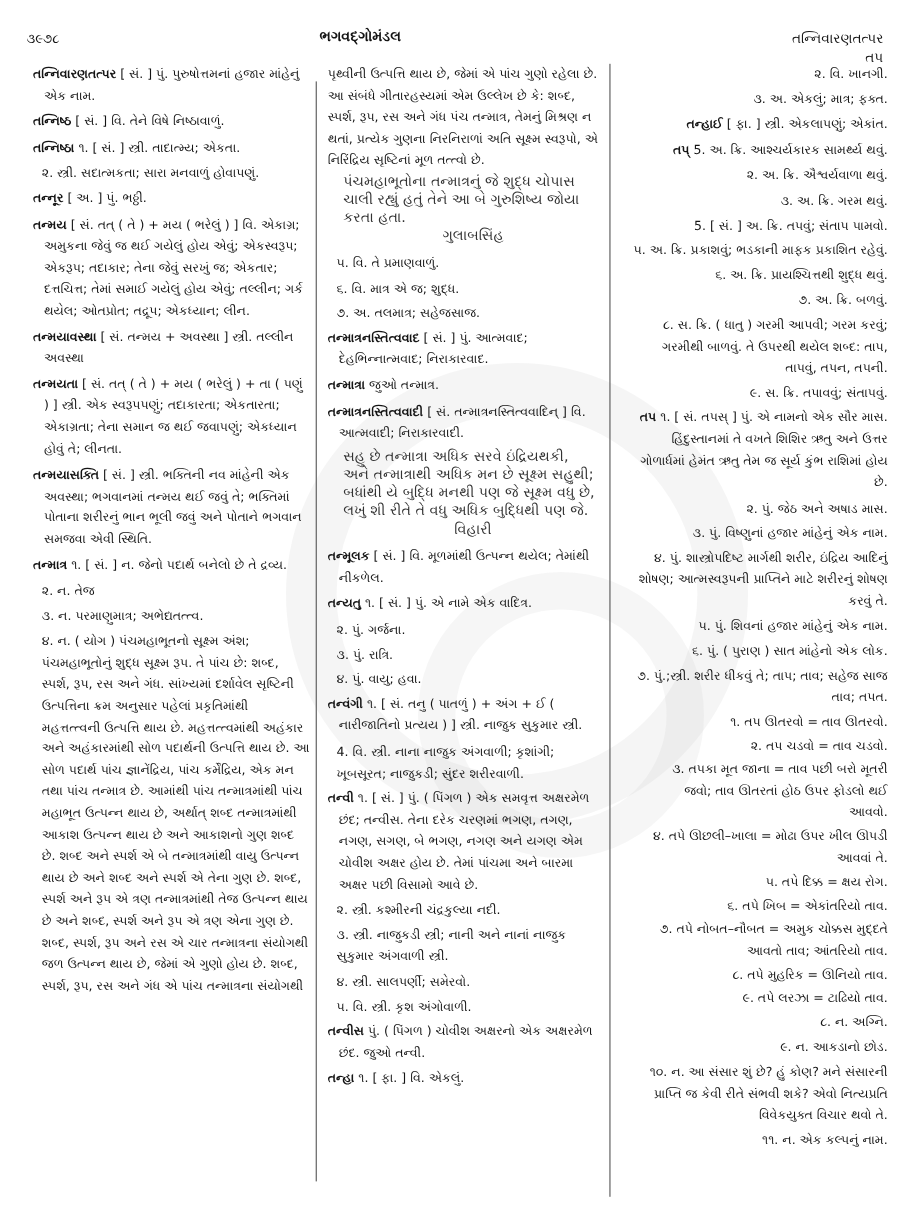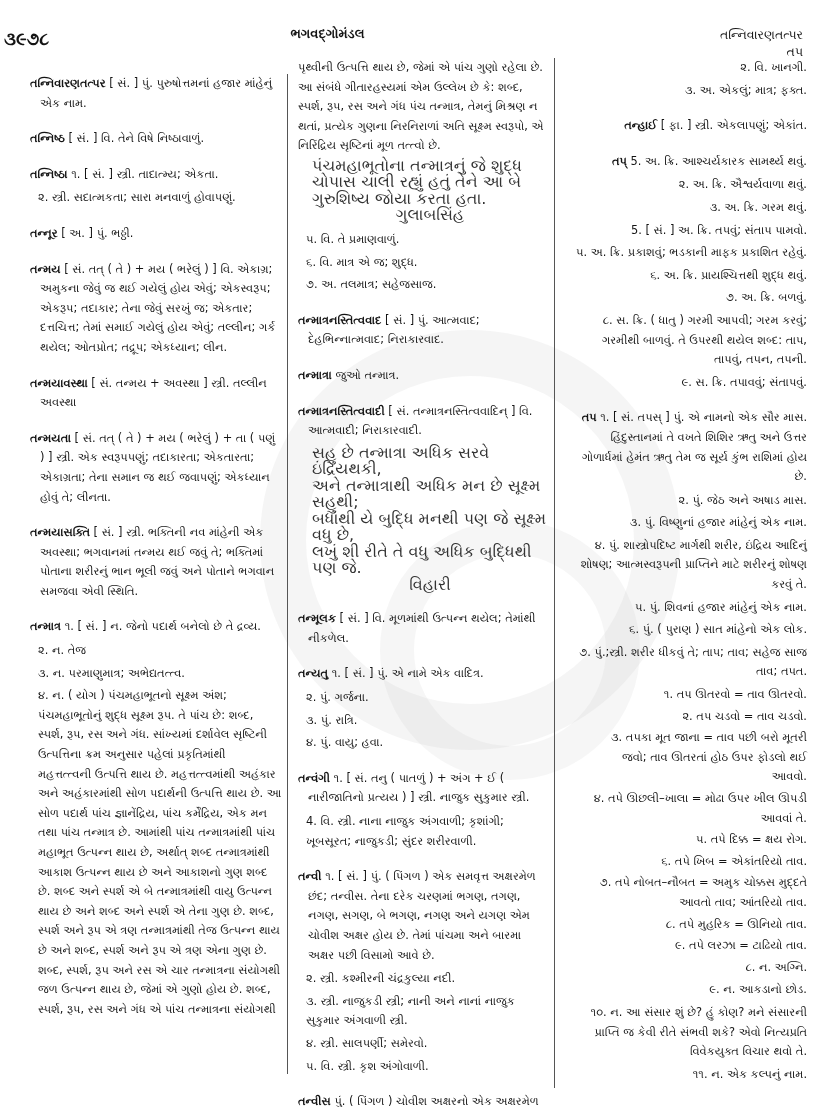--- a/index.html
+++ b/index.html
@@ -3,34 +3,34 @@
 <meta charset="utf-8">
 <style>
   html, body { margin:0; padding:0; background:#ffffff; }
   body { width:825px; height:1107px; overflow:hidden; position:relative;
          font-family:"DejaVu Sans", sans-serif; color:#141414; }
   .watermark { position:absolute; left:260px; top:330px; width:420px; height:420px;
                border-radius:50%; border:46px solid rgba(200,200,200,0.18); box-sizing:border-box; pointer-events:none; }
   .watermark2 { position:absolute; left:380px; top:520px; width:260px; height:260px;
                border-radius:50%; border:34px solid rgba(200,200,200,0.16); box-sizing:border-box; pointer-events:none; }
   .header { position:absolute; left:0; top:0; width:825px; height:60px; }
-  .page-num { position:absolute; left:4px; top:28px; font-size:18px; font-weight:bold; }
+  .page-num { position:absolute; left:24px; top:28px; font-size:12px; font-weight:normal; }
   .running-title { position:absolute; left:0; width:655px; top:26px; text-align:center; font-size:13px; font-weight:bold; }
   .guide { position:absolute; right:22px; top:26px; text-align:right; font-size:12.5px; line-height:17px; }
   .col { position:absolute; top:58px; font-size:11.4px; line-height:19.6px; }
   .col1 { left:30px; width:252px; }
   .col2 { left:298px; width:250px; }
   .col3 { left:567px; width:240px;text-align:right; }
   .rule { position:absolute; width:1px; background:#555; }
   .rule1 { left:287px; top:74px; height:1000px; }
   .rule2 { left:554px; top:58px; height:1030px; }
-  .entry { margin:16px 0 4px 0; text-indent:-10px; padding-left:10px; }
+  .entry { margin:0 0 4px 0; text-indent:-10px; padding-left:10px; }
   .sub { margin:0 0 3px 8px; }
   .headword { font-weight:bold; }
-  .quote { font-size:16px; line-height:16.5px; margin:2px 0 6px 14px; color:#333; }
+  .quote { font-size:13px; line-height:16.5px; margin:2px 0 6px 14px; color:#333; }
   .attrib { display:block; text-align:center; }
   .idiom { margin:0 0 2px 16px; text-indent:-8px; padding-left:8px; }
 </style>
 </head>
 <body>
 
 <div class="watermark"></div>
 <div class="watermark2"></div>
 
 <div class="header">

